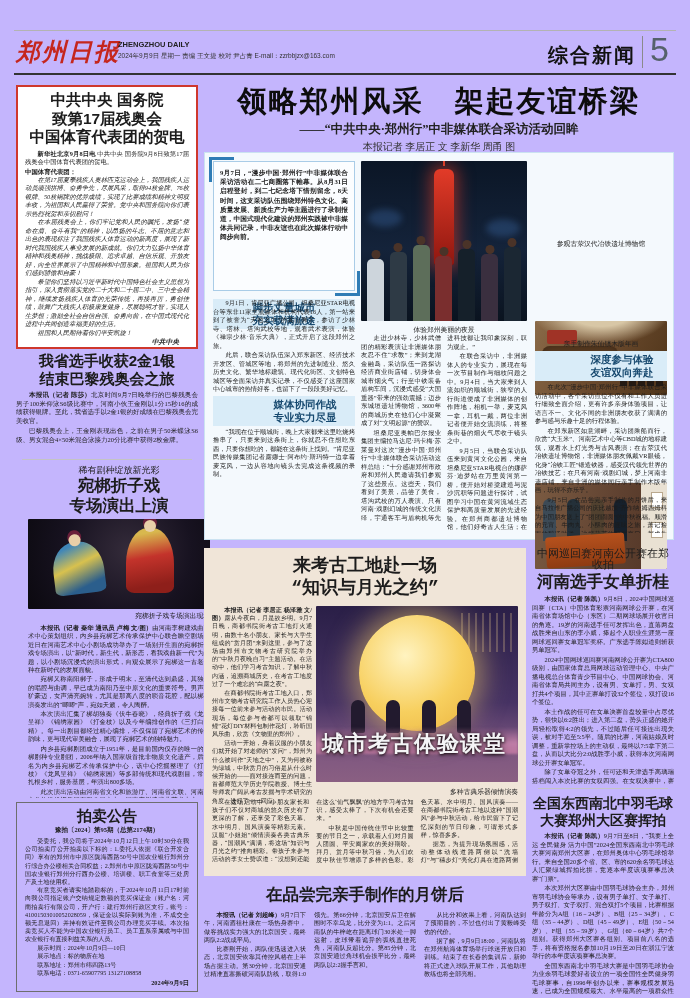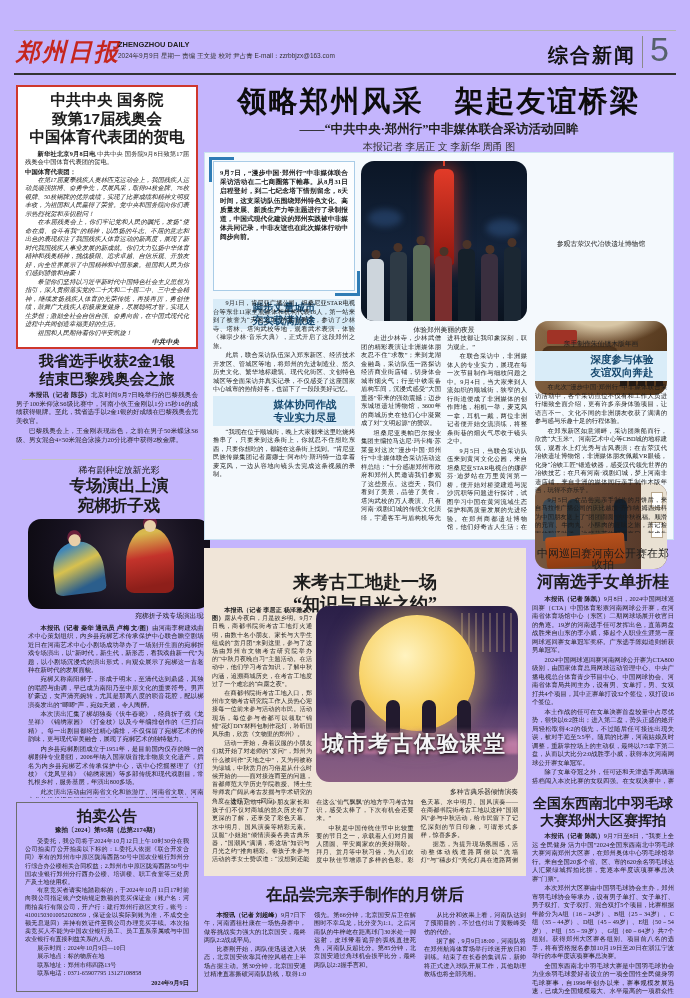--- a/index.html
+++ b/index.html
@@ -60,21 +60,21 @@
   .cphoto{left:156px;top:8px;width:166px;height:160px;}
   .ccap{left:156px;top:170px;width:166px;text-align:center;}
   .ctext{left:156px;top:181px;width:166px;height:199px;overflow:hidden;column-count:2;column-gap:6px;}
   .rphoto1{left:330px;top:8px;width:132px;height:74px;}
   .rcap1{left:330px;top:84px;width:132px;text-align:center;}
   .rphoto2{left:330px;top:96px;width:132px;height:86px;}
   .rcap2{left:330px;top:184px;width:132px;text-align:center;}
   .rtext{left:330px;top:196px;width:132px;height:184px;overflow:hidden;}
   .subh.inflow{margin:2px 0;padding-left:42px;}
   
-  .ph{position:relative;overflow:hidden;border-radius:13px;}
+  .ph{position:relative;overflow:hidden;border-radius:1px;}
   .night{background:linear-gradient(180deg,#0b1626 0%,#142档3a 55%,#0a131f 100%);background:linear-gradient(180deg,#0b1626 0%,#14233a 55%,#0a131f 100%);}
   .tower{position:absolute;left:50%;top:5%;transform:translateX(-50%);width:20px;height:60%;
          background:linear-gradient(180deg,#e23b28,#8f1710);border-radius:6px 6px 2px 2px;
          box-shadow:0 0 16px 4px rgba(230,60,40,.55);}
   .spire{position:absolute;left:50%;top:-9%;transform:translateX(-50%);width:2px;height:12%;background:#d5402c;}
   .glowblue{position:absolute;width:34px;height:18px;border-radius:50%;background:rgba(80,140,220,.25);filter:blur(3px);}
   .crowd{position:absolute;bottom:0;left:2%;right:2%;height:55%;display:flex;align-items:flex-end;justify-content:space-around;}
   .pr{width:17px;border-radius:5px 5px 0 0;position:relative;}
   .pr:before{content:"";position:absolute;top:-9px;left:50%;transform:translateX(-50%);width:9px;height:9px;border-radius:50%;background:#4a3328;}
   .mus{background:linear-gradient(115deg,#8a6a48 0%,#6d4c2f 45%,#4e3419 100%);}
@@ -102,21 +102,21 @@
   .city{position:absolute;right:2%;top:4%;width:26%;height:22%;
         background:repeating-linear-gradient(90deg,rgba(255,220,150,.5) 0 2px,rgba(0,0,0,0) 2px 7px);opacity:.5;}
   .grass{position:absolute;bottom:16%;left:0;right:0;height:15%;
          background:linear-gradient(180deg,rgba(214,140,180,0) 0%,rgba(214,140,180,.75) 60%,rgba(190,120,160,.9) 100%);filter:blur(1px);}
   .band{position:absolute;bottom:28%;left:12%;width:70%;height:22%;display:flex;align-items:flex-end;justify-content:space-around;}
   .band i{display:block;width:14px;height:85%;background:#221a2e;border-radius:7px 7px 2px 2px;}
   .moon-title{position:absolute;left:6px;bottom:13%;font-size:22px;font-weight:bold;color:#f4f4f6;letter-spacing:1px;
               font-family:"Liberation Sans",sans-serif;text-shadow:0 1px 3px #000,0 0 7px rgba(0,0,0,.65);white-space:nowrap;}
   
   .archbox{left:204px;top:548px;width:322px;height:328px;background:#f0e5d8;}
-  .atitle{position:absolute;top:23px;left:0;width:100%;text-align:center;font-size:18px;line-height:22px;font-weight:bold;font-family:Liberation Serif, serif;}
+  .atitle{position:absolute;top:7px;left:0;width:100%;text-align:center;font-size:18px;line-height:22px;font-weight:bold;font-family:Liberation Mono, monospace;}
   .acol{position:absolute;left:8px;top:58px;width:100px;height:212px;overflow:hidden;}
   .acol .p,.acols3 .p{font-size:6.1px;line-height:8.2px;}
   .aphoto{position:absolute;left:112px;top:58px;width:202px;height:176px;}
   .acap{position:absolute;left:112px;top:237px;width:202px;text-align:right;}
   .acols3{position:absolute;left:8px;top:250px;width:306px;height:72px;column-count:3;column-gap:7px;overflow:hidden;}
   
   .football{left:204px;top:884px;width:322px;height:112px;overflow:hidden;}
   .ftitle{font-size:16.5px;font-weight:bold;text-align:center;font-family:"Liberation Sans",sans-serif;}
   .fcols{column-count:3;column-gap:8px;height:86px;margin-top:5px;overflow:hidden;}
   .fcols .p{font-size:6.2px;line-height:8.3px;}
@@ -162,22 +162,22 @@
     <div class="h2a">我省选手收获2金1银</div>
     <div class="h2a">结束巴黎残奥会之旅</div>
     <p class="p" style="margin-top:3px"><b class="byl">本报讯（记者 陈莎）</b><span>北京时间9月7日晚举行的巴黎残奥会男子100米仰泳S6级比赛中，河南小伙王金刚以1分15秒16的成绩获得银牌。至此，我省选手以2金1银的好成绩在巴黎残奥会完美收官。</span></p>
     <p class="p">巴黎残奥会上，王金刚表现出色，之前在男子50米蝶泳S6级、男女混合4×50米混合泳接力20分比赛中获得2枚金牌。</p>
   </div>
 
   <div class="abs divline" style="left:22px;top:459px;width:170px;"></div>
 
   <div class="abs wanbang">
     <div class="kicker">稀有剧种绽放新光彩</div>
+    <div class="h2b">宛梆折子戏</div>
     <div class="h2b">专场演出上演</div>
-    <div class="h2b">宛梆折子戏</div>
     <div class="ph opera" style="width:182px;height:90px;margin-top:4px;">
       <div class="op op1"></div>
       <div class="op op2"></div>
     </div>
     <div class="cap-r">宛梆折子戏专场演出现场</div>
     <div class="wb-body">
       <p class="p"><b class="byl">本报讯（记者 秦华 通讯员 卢梅 文/图）</b><span>由河南李树建戏曲艺术中心策划组织，内乡县宛梆艺术传承保护中心联合瞻空剧场，近日在河南艺术中心小剧场成功举办了一场别开生面的宛梆折子戏专场演出，以“新时代，新生代，新形态，看我戏曲新一代”为主题，以小剧场沉浸式的演出形式，向观众展示了宛梆这一古老剧种在新时代的发展面貌。</span></p>
       <p class="p">宛梆又称南阳梆子，形成于明末，至清代达到鼎盛，其独特的唱腔与曲调，早已成为南阳乃至中原文化的重要符号。男声粗犷豪迈，女声清亮婉转，尤其是那高八度的唢音花腔，配以梆胡演奏发出的“唧唧”声，宛如天籁，令人陶醉。</p>
       <p class="p">本次演出汇集了梆胡独奏《伏牛春晓》，经典折子戏《龙凤呈祥》《锦绣家园》《打金枝》以及今年编排创作的《三打白骨精》。每一出剧目都经过精心编排，不仅保留了宛梆艺术的传统韵味，更与现代审美融合，展现了宛梆艺术的独特魅力。</p>
       <p class="p">内乡县宛梆剧团成立于1951年，是目前国内仅存的唯一的宛梆剧种专业剧团，2006年纳入国家级首批非物质文化遗产，后更名为内乡县宛梆艺术传承保护中心，该中心挖掘整理了《打金枝》《龙凤呈祥》《锦绣家园》等多部传统和现代戏剧目，常年扎根乡村，服务基层，年演出800多场。</p>

